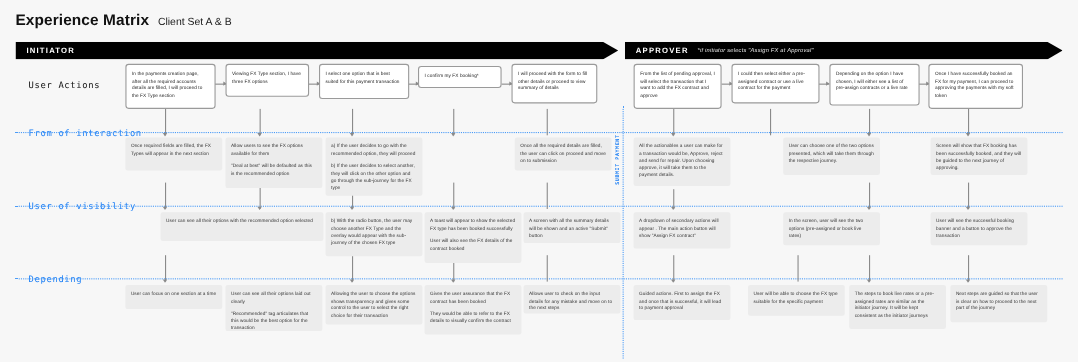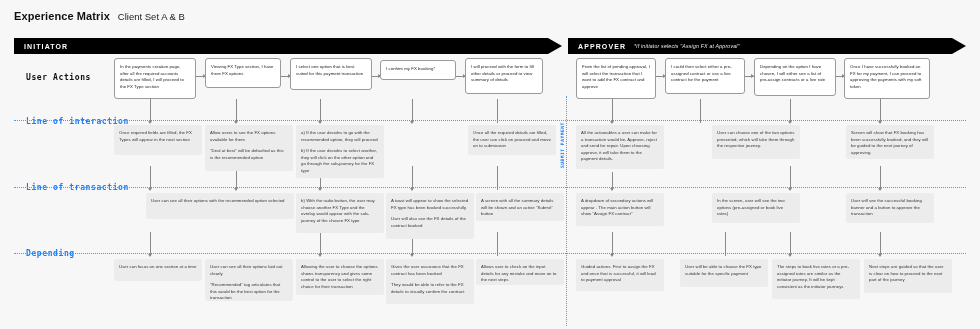--- a/index.html
+++ b/index.html
@@ -6,40 +6,40 @@
   html, body {
     width: 980px; height: 329px;
     background: #f7f7f7;
     font-family: "Liberation Sans", sans-serif;
     overflow: hidden;
   }
   #board { position: relative; width: 980px; height: 329px; }
 
   
   .title-bar { position: absolute; left: 14px; top: 10px; display: flex; align-items: baseline; gap: 8px; }
-  .title-main { font-size: 11px; font-weight: bold; color: #111; letter-spacing: .1px; }
+  .title-main { font-size: 14px; font-weight: bold; color: #111; letter-spacing: .1px; }
   .title-sub  { font-size: 9.5px; font-weight: normal; color: #222; }
 
   
   .banner {
     position: absolute; height: 16px; background: #000; color: #fff;
     display: flex; align-items: center; padding-left: 10px; gap: 8px;
   }
   .banner-label { font-size: 7px; font-weight: bold; letter-spacing: 1.1px; }
   .banner-note  { font-size: 5.2px; font-style: italic; letter-spacing: .2px; color: #e8e8e8; }
   #banner-initiator { left: 14px; top: 38px; width: 548px;
     clip-path: polygon(0 0, calc(100% - 14px) 0, 100% 50%, calc(100% - 14px) 100%, 0 100%); }
   #banner-approver  { left: 568px; top: 38px; width: 398px;
     clip-path: polygon(0 0, calc(100% - 14px) 0, 100% 50%, calc(100% - 14px) 100%, 0 100%); }
 
   
   .row-label {
     position: absolute; left: 26px;
     font-family: "DejaVu Sans Mono", monospace;
-    font-size: 8px; font-weight: bold; letter-spacing: .6px;
+    font-size: 8px; font-weight: normal; letter-spacing: .6px;
   }
   .row-label.dark { color: #111; }
   .row-label.blue { color: #1a7ef5; }
 
   
   .dotline {
     position: absolute; left: 14px; width: 952px; height: 0;
     border-top: 1px dotted #4a9bf7;
   }
 
@@ -91,22 +91,22 @@
 
   <div class="banner" id="banner-initiator">
     <span class="banner-label">INITIATOR</span>
   </div>
   <div class="banner" id="banner-approver">
     <span class="banner-label">APPROVER</span>
     <span class="banner-note">*if initiator selects "Assign FX at Approval"</span>
   </div>
 
   <div class="row-label dark" style="top:73px">User Actions</div>
-  <div class="row-label blue" style="top:117px">Line of interaction</div>
-  <div class="row-label blue" style="top:183px">Line of transaction</div>
+  <div class="row-label blue" style="top:117px">From of interaction</div>
+  <div class="row-label blue" style="top:183px">User of visibility</div>
   <div class="row-label blue" style="top:249px">Depending</div>
 
   <div class="dotline" style="top:120px"></div>
   <div class="dotline" style="top:187px"></div>
   <div class="dotline" style="top:253px"></div>
 
   <div id="vdiv"></div>
   <div id="submit-payment">SUBMIT PAYMENT</div>
 
   <div class="hline" style="left:194px; top:76px; width:12px"></div>

